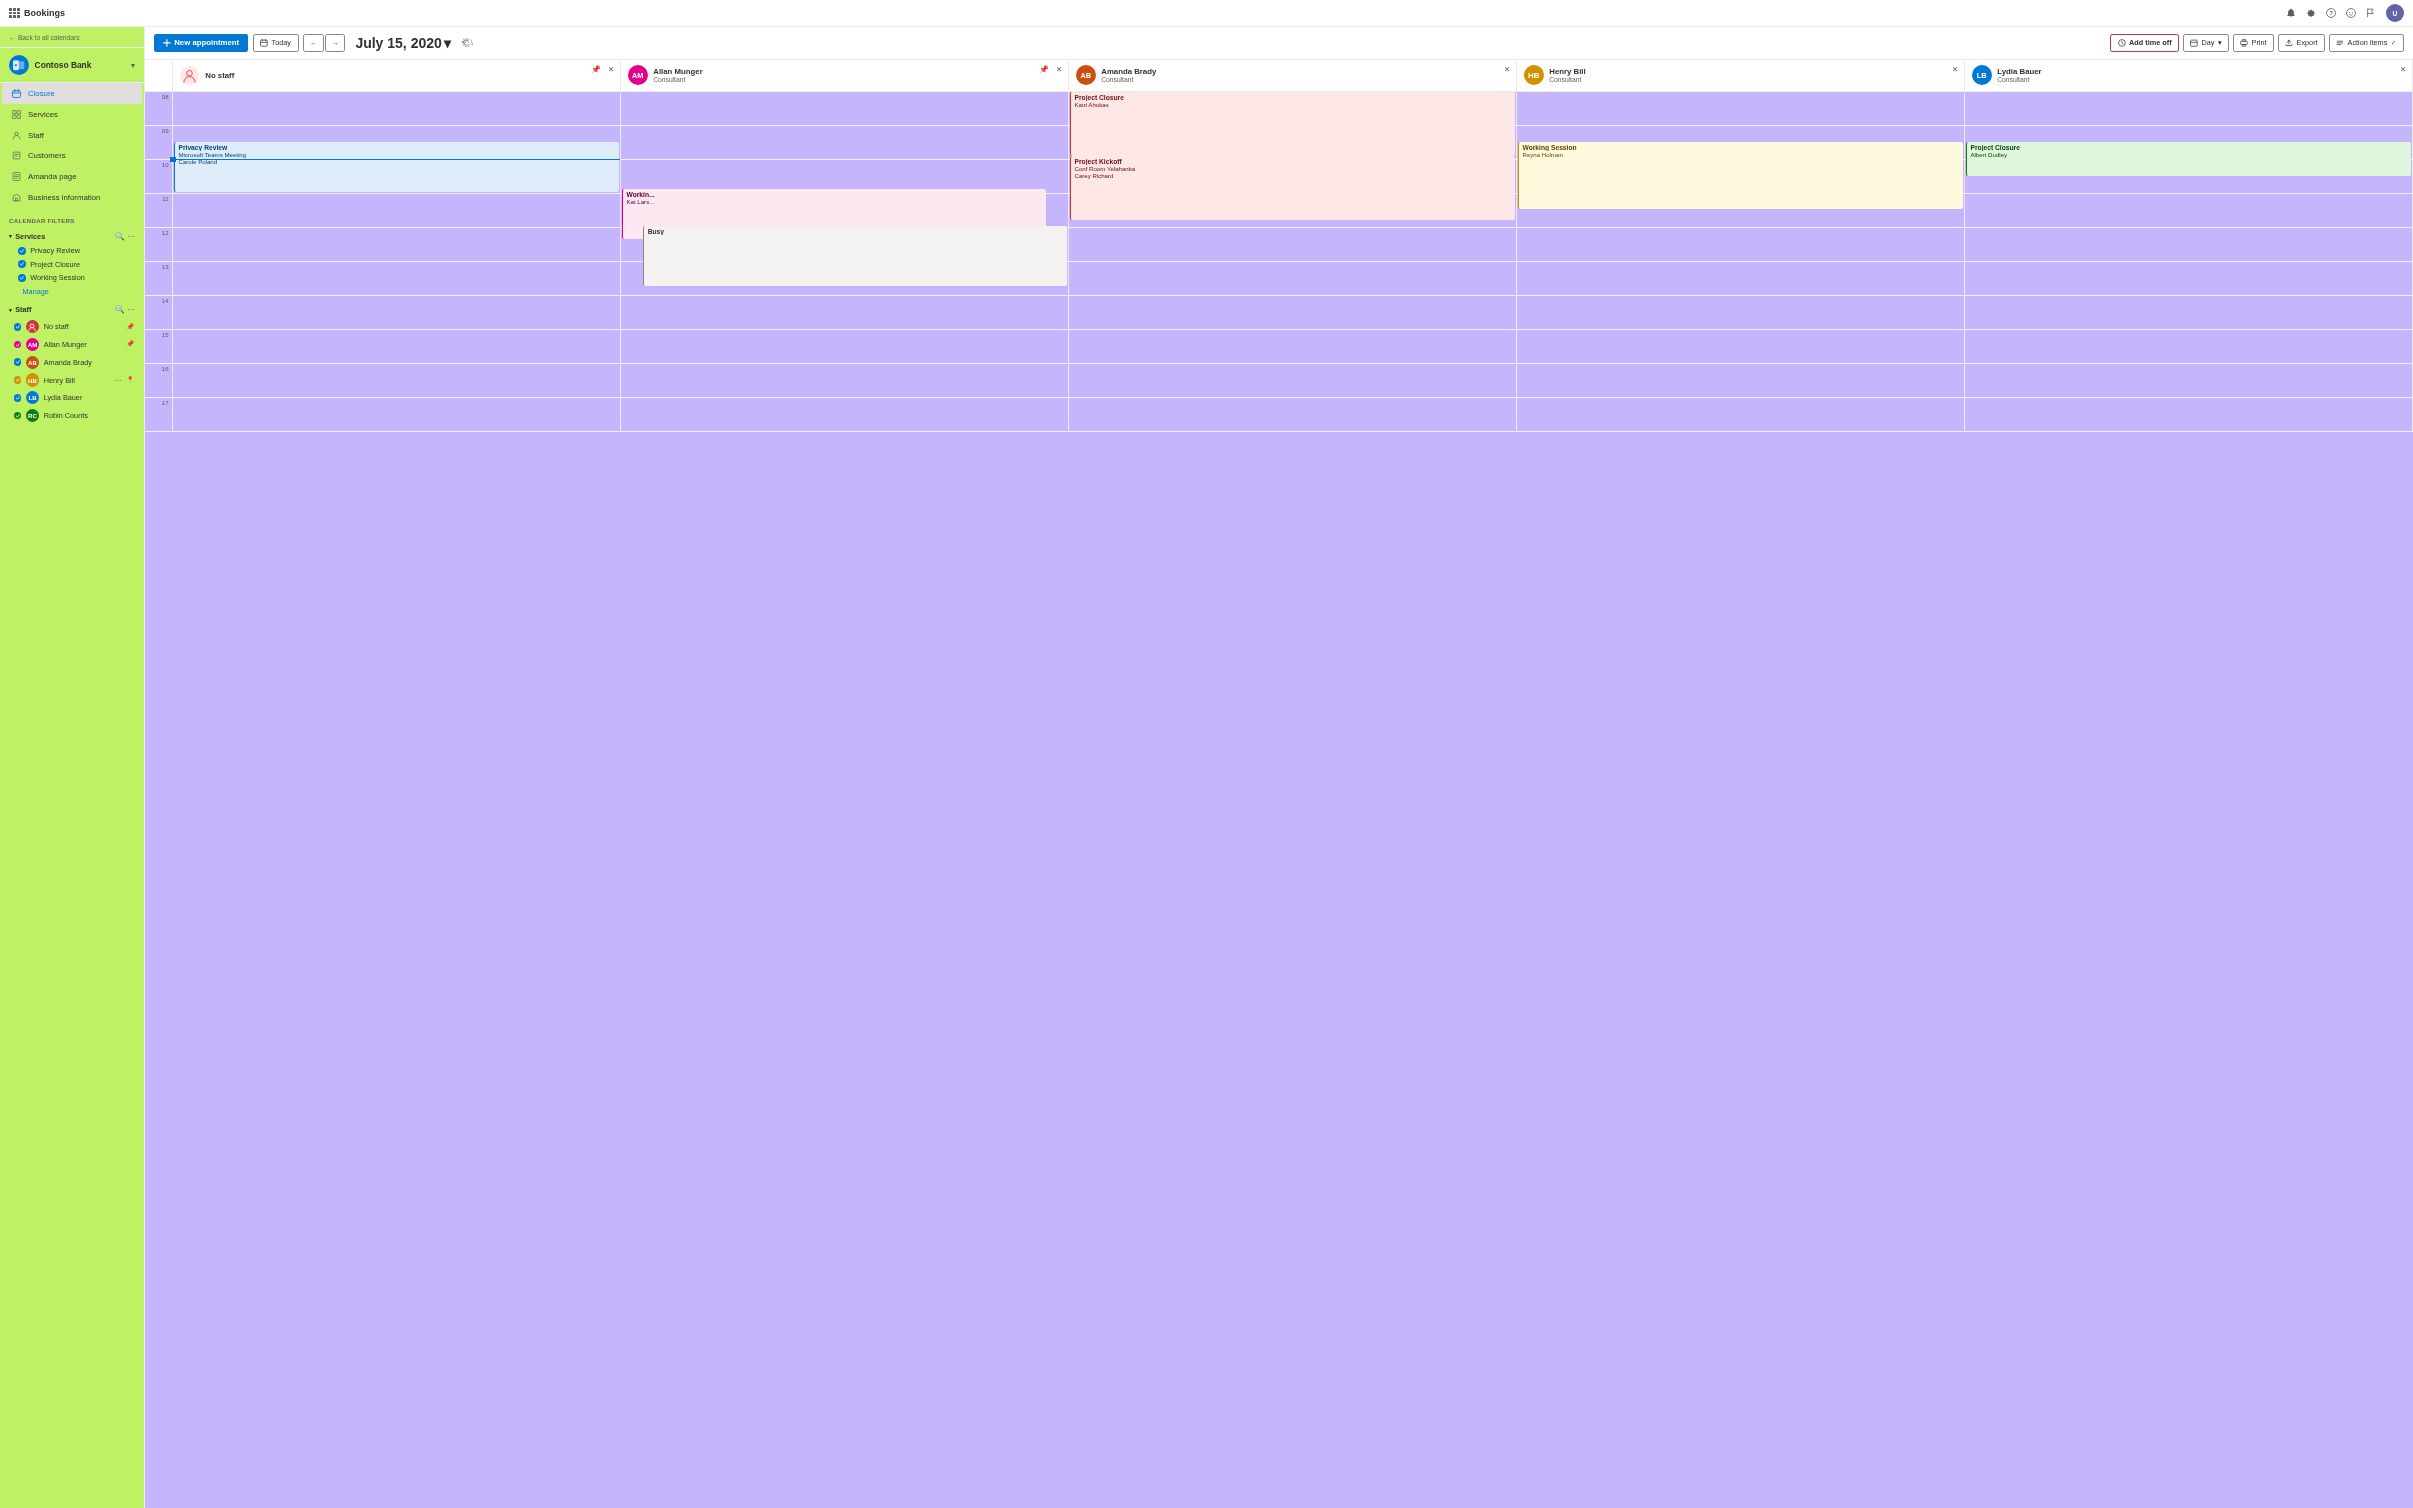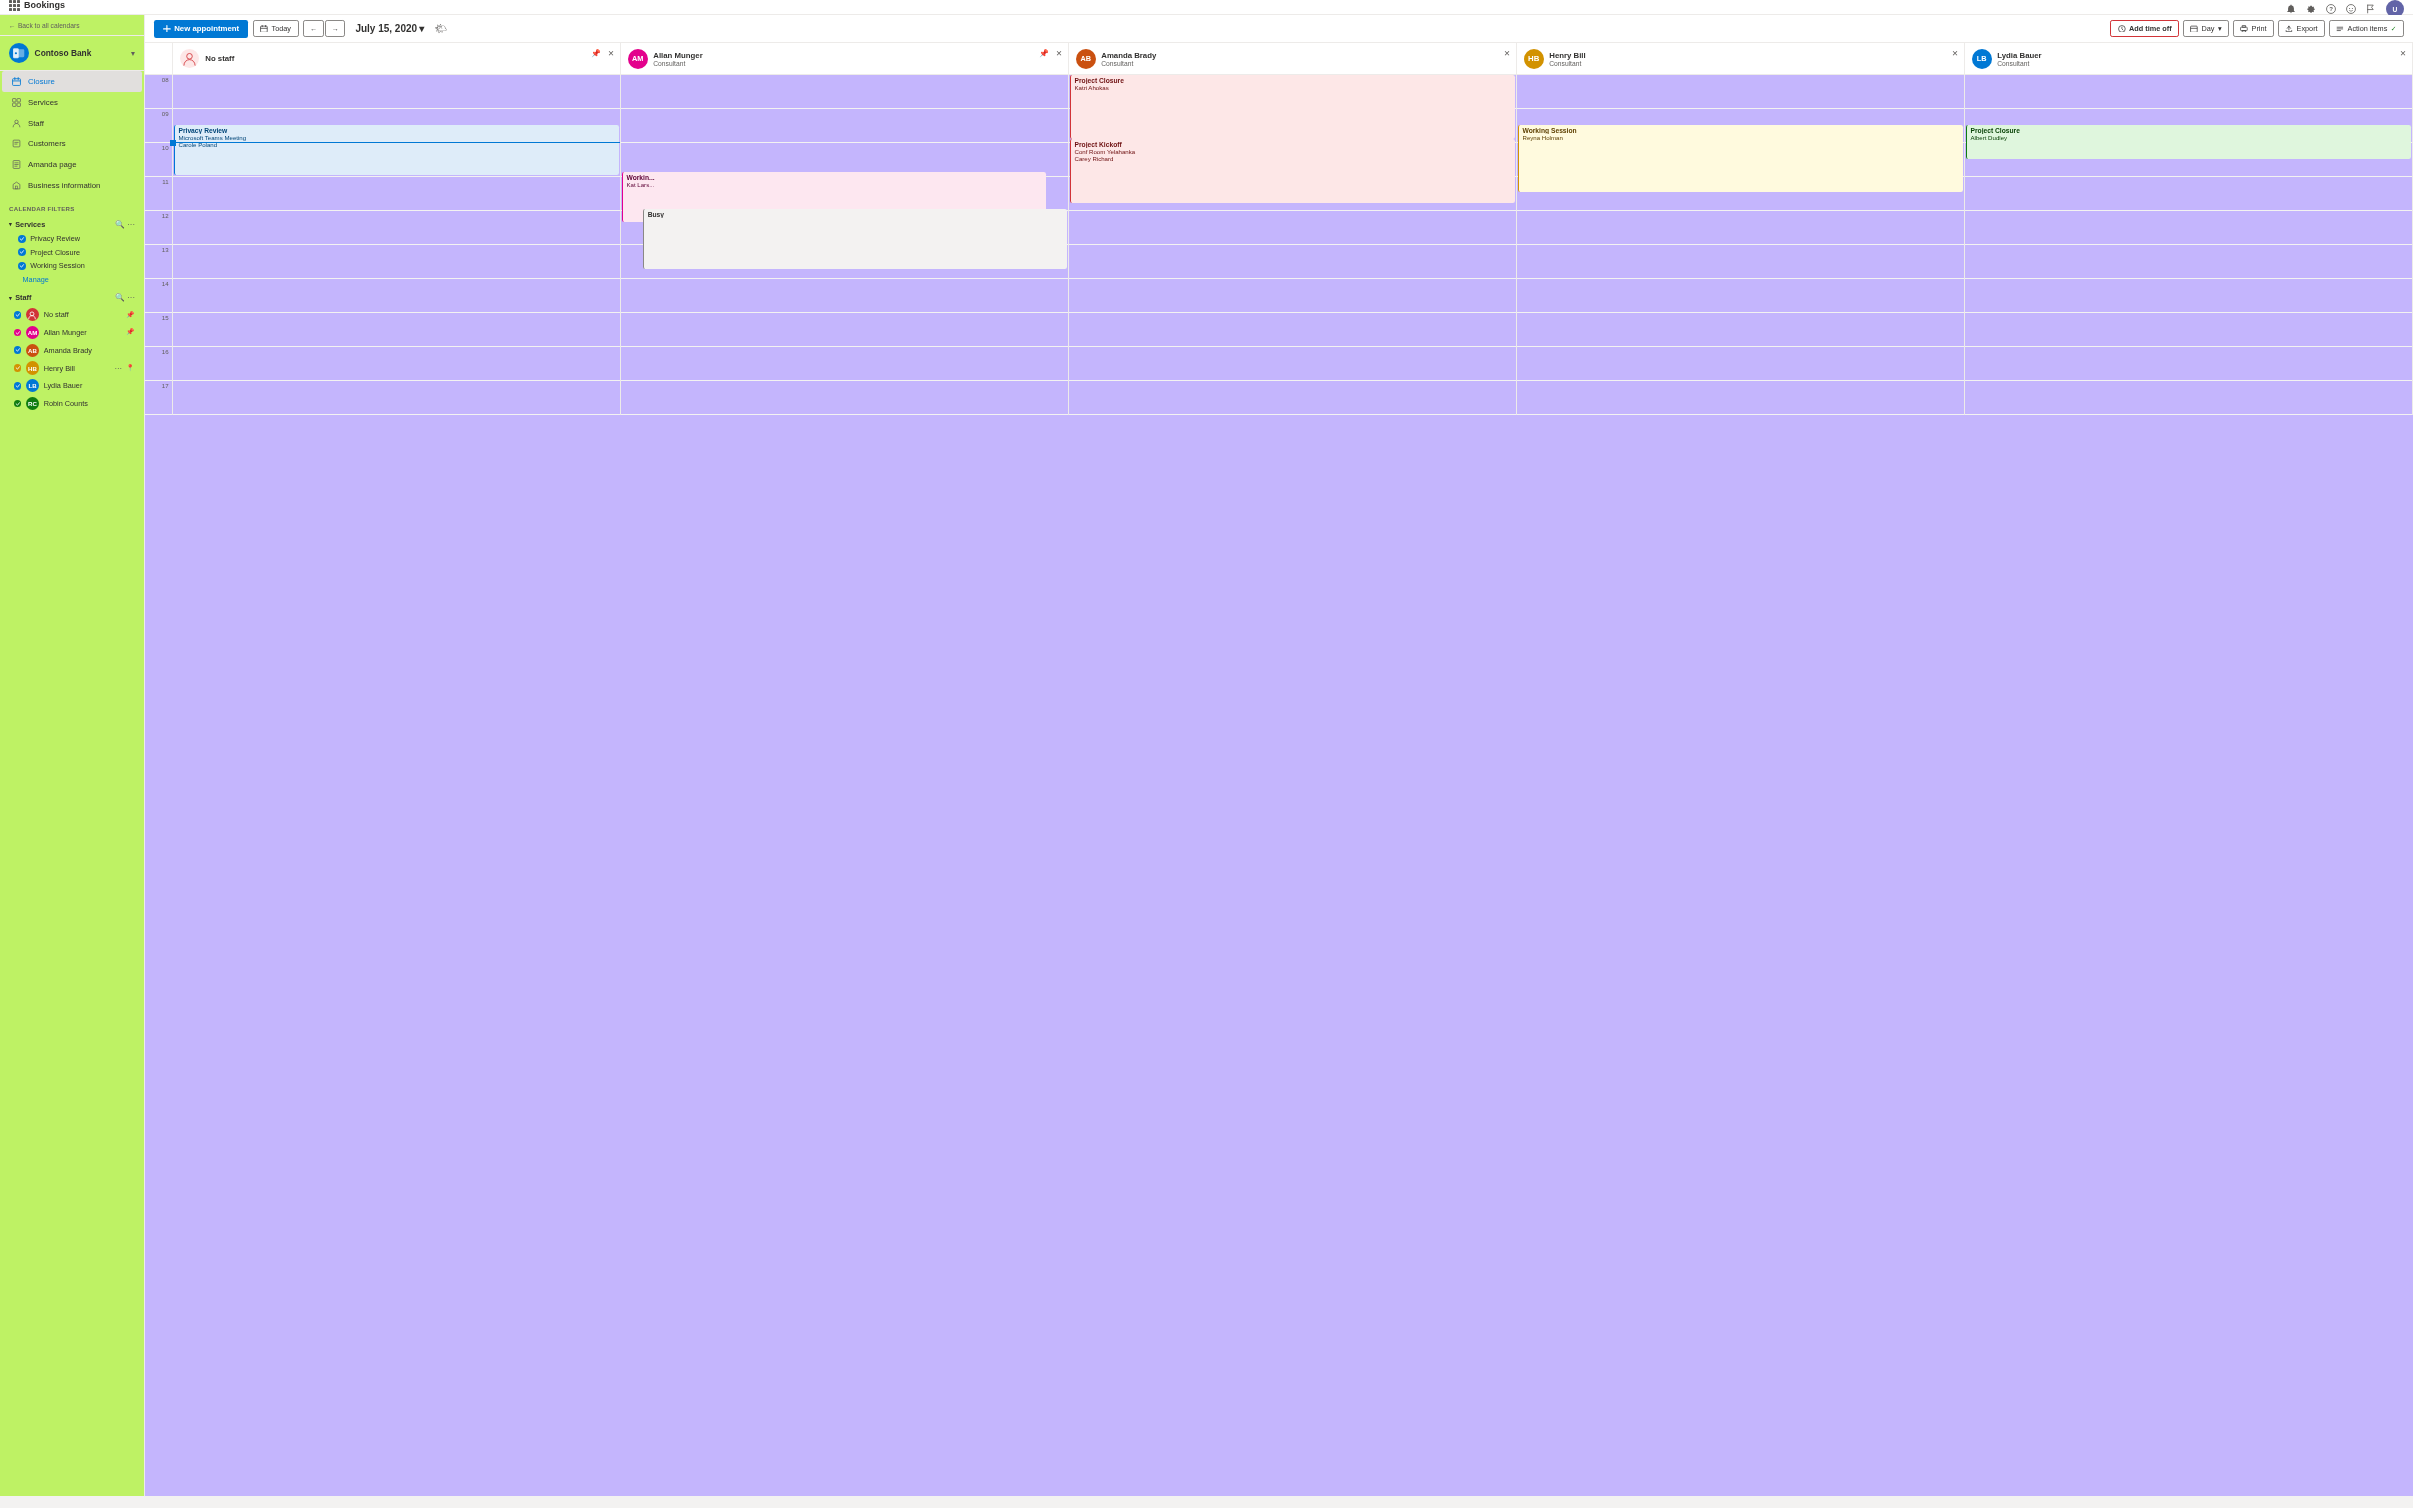--- a/index.html
+++ b/index.html
@@ -1,21 +1,21 @@
 <!DOCTYPE html>
 <html style="font-size:9px"><head>
   <meta charset="utf-8">
   <style>
     * { box-sizing: border-box; margin: 0; padding: 0; }
     body { font-family: 'Segoe UI', Arial, sans-serif; background: #f3f2f1; font-size: 7.8px; color: #323130; overflow: hidden; }
 
     
     .top-bar {
-      display: flex; align-items: flex-start; justify-content: space-between;
-      background: #fff; height: 15px; padding: 0 9px;
+      display: flex; align-items: center; justify-content: space-between;
+      background: #fff; height: 27px; padding: 0 9px;
       border-bottom: 0.6px solid #edebe9;
     }
     .top-bar-left { display: flex; align-items: center; gap: 4.5px; }
     .top-bar-brand { font-size: 9px; font-weight: 600; color: #323130; }
     .top-bar-right { display: flex; align-items: center; gap: 9px; }
     .top-bar-icon { width: 11.2px; height: 11.2px; cursor: pointer; color: #605e5c; display: flex; align-items: center; justify-content: center; }
 
     .waffle-icon { display: grid; grid-template-columns: repeat(3,2.8px); gap: 1.1px; cursor: pointer; }
     .waffle-dot { width: 2.8px; height: 2.8px; background: #605e5c; border-radius: 0.6px; }
 
@@ -57,21 +57,21 @@
 
     
     .main-content { flex: 1; display: flex; flex-direction: column; overflow: hidden; background: #c4b5fd; }
 
     
     .toolbar { display: flex; align-items: center; gap: 4.5px; padding: 4.5px 9px; border-bottom: 0.6px solid #edebe9; background: #fff; flex-wrap: wrap; }
     .btn-primary { display: flex; align-items: center; gap: 3.4px; background: #0078d4; color: #fff; border: none; border-radius: 2.2px; padding: 4.5px 9px; font-size: 7.8px; font-weight: 600; cursor: pointer; }
     .btn-secondary { display: flex; align-items: center; gap: 3.4px; background: #fff; color: #323130; border: 0.6px solid #8a8886; border-radius: 2.2px; padding: 3.4px 6.7px; font-size: 7.3px; cursor: pointer; }
     .btn-add-timeoff { display: flex; align-items: center; gap: 3.4px; background: #fff; color: #323130; border: 1.1px solid #d13438; border-radius: 2.2px; padding: 3.4px 6.7px; font-size: 7.3px; cursor: pointer; font-weight: 600; }
     .nav-arrows { display: flex; gap: 1.1px; }
-    .date-label { display: flex; align-items: center; gap: 2.2px; padding: 3.4px 5.6px; font-size: 10px; font-weight: 600; cursor: pointer; border-radius: 2.2px; }
+    .date-label { display: flex; align-items: center; gap: 2.2px; padding: 3.4px 5.6px; font-size: 14px; font-weight: 600; cursor: pointer; border-radius: 2.2px; }
     .toolbar-spacer { flex: 1; }
     .toolbar-right { display: flex; align-items: center; gap: 3.4px; }
 
     
     .calendar-area { flex: 1; display: flex; overflow: hidden; }
 
     
     .staff-columns { flex: 1; display: flex; flex-direction: column; overflow: hidden; }
     .staff-header-row { display: flex; border-bottom: 0.6px solid #edebe9; background: #fff; }
     .time-gutter { width: 28px; min-width: 28px; border-right: 0.6px solid #edebe9; }

